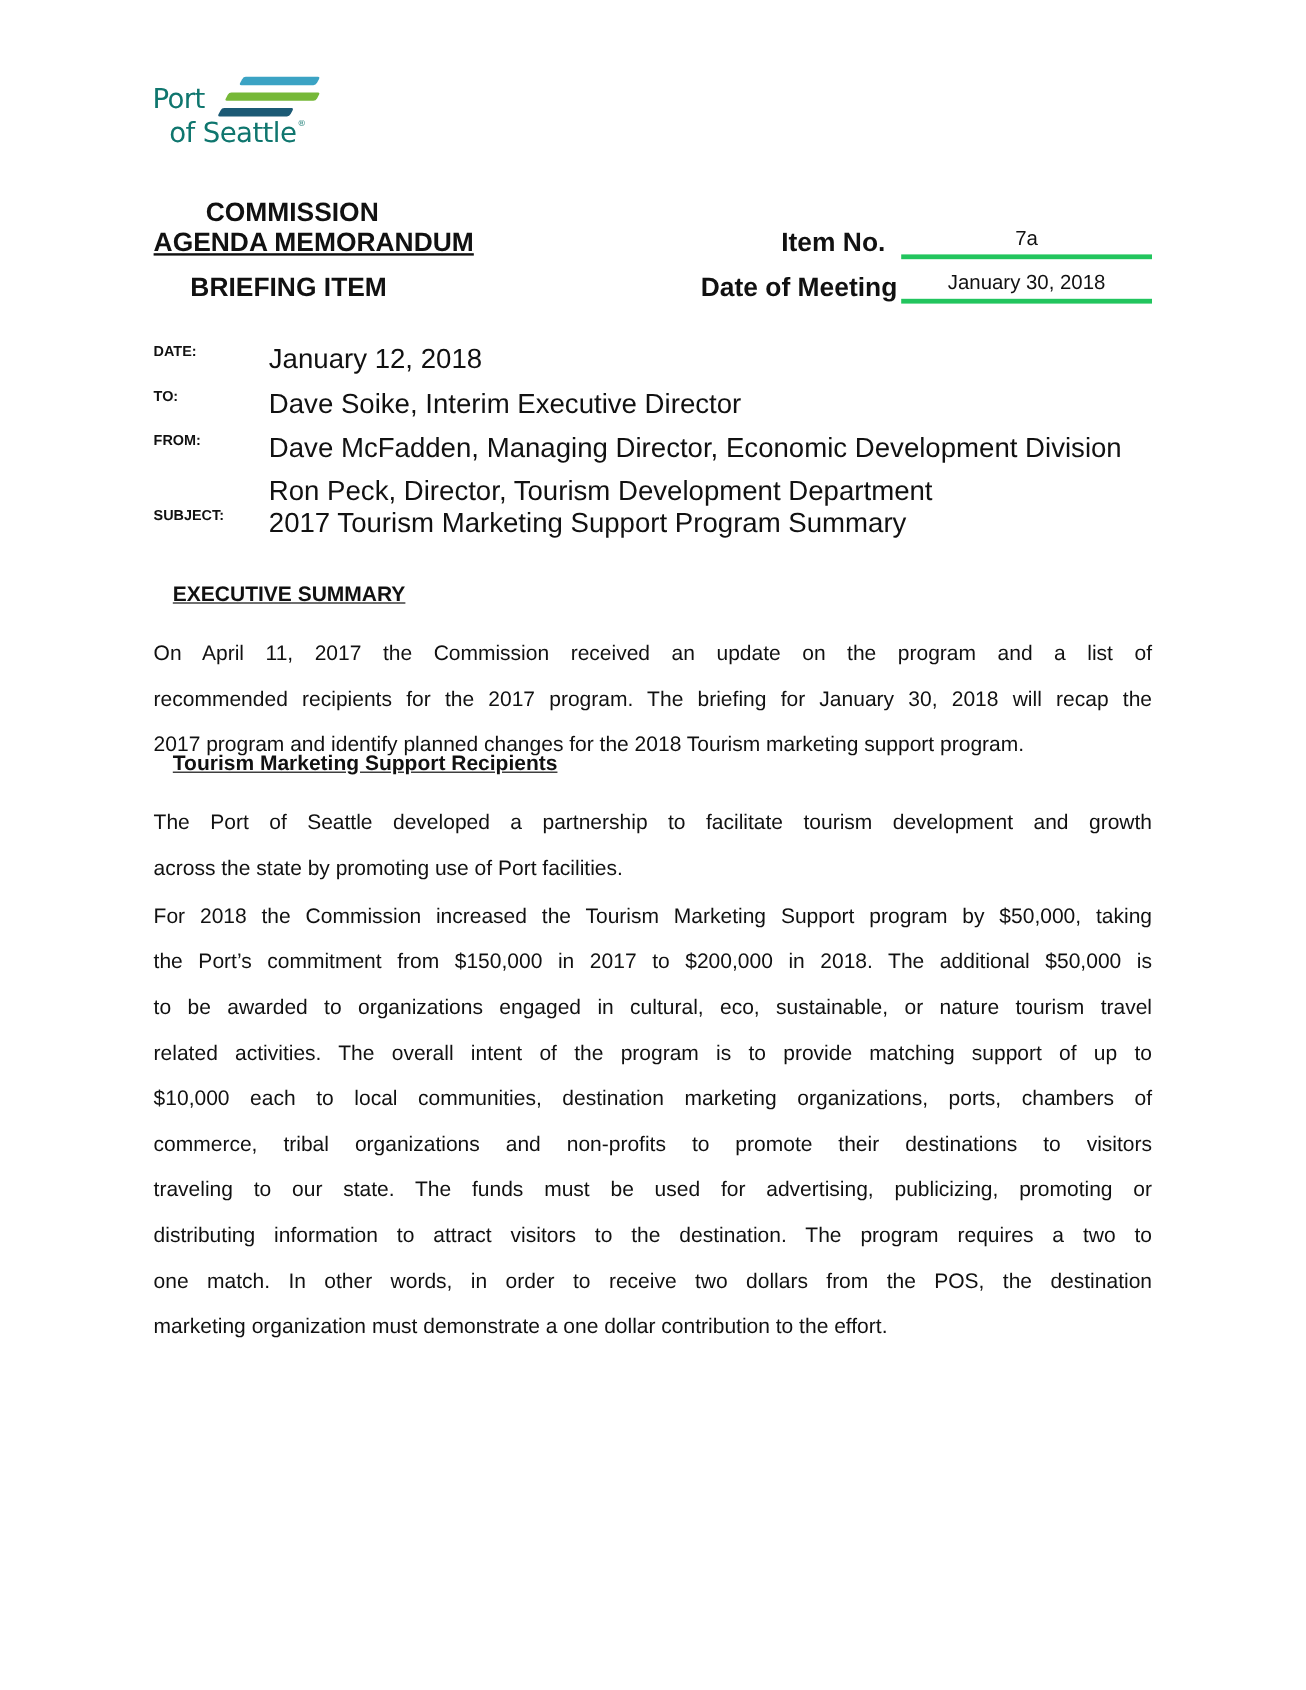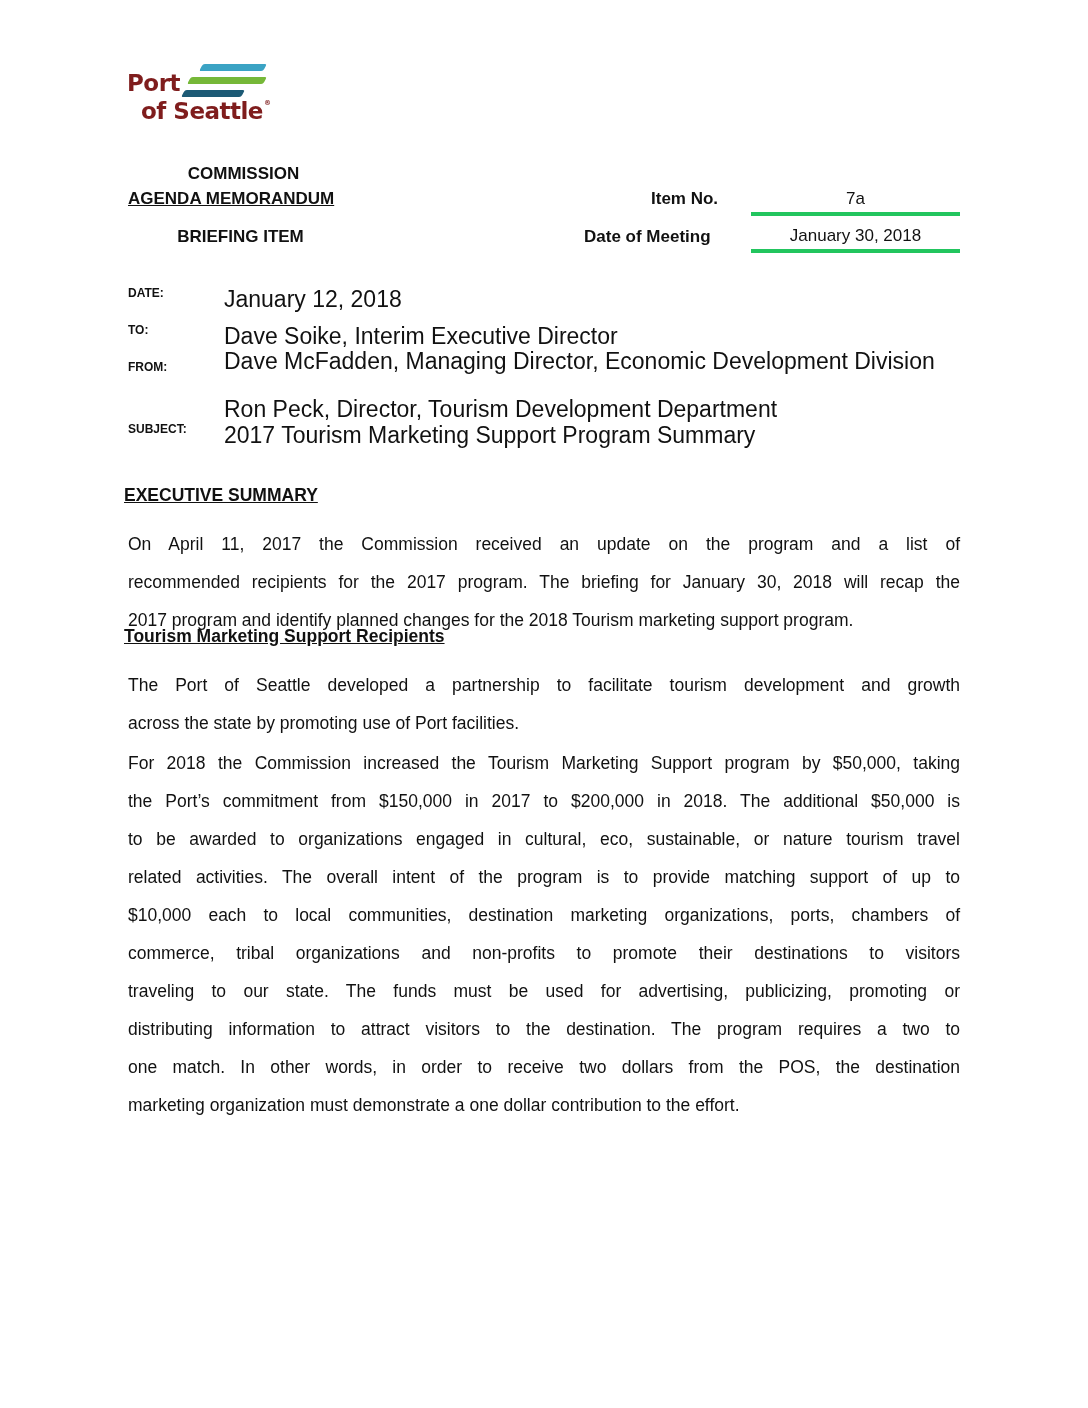--- a/index.html
+++ b/index.html
@@ -1,36 +1,36 @@
 <!DOCTYPE html>
 <html><head>
 <meta charset="utf-8">
 <style>
   html, body { margin: 0; padding: 0; background: #ffffff; }
   body { width: 1088px; height: 1408px; position: relative; overflow: hidden;
          font-family: "Liberation Sans", sans-serif; color: #111; }
   .logo { position: absolute; left: 127px; top: 62px; width: 145px; height: 66px; }
-  .logo-text { position: absolute; font-family: "DejaVu Sans", sans-serif; color: #7f1d1d; font-size: 23px; line-height: 1; letter-spacing: -0.5px; font-weight: bold; }
+  .logo-text { position: absolute; font-family: "DejaVu Sans", sans-serif; color: #0f766e; font-size: 23px; line-height: 1; letter-spacing: -0.5px; }
   .logo-port { left: 0; top: 10px; }
   .logo-seattle { left: 14px; top: 38px; }
   .logo-reg { font-size: 7px; vertical-align: top; margin-left: 1px; }
   .stripe { position: absolute; height: 7px; transform: skewX(-28deg); border-radius: 2px; }
   .s1 { left: 74px; top: 2px; width: 64px; background: #3ba3c4; }
   .s2 { left: 62px; top: 15px; width: 76px; background: #76b838; }
   .s3 { left: 56px; top: 28px; width: 60px; background: #1c5a75; }
 
-  .hdr { position: absolute; font-size: 17px; font-weight: bold; white-space: nowrap; }
+  .hdr { position: absolute; font-size: 22px; font-weight: bold; white-space: nowrap; }
   .center { text-align: center; }
   .u { text-decoration: underline; }
   .field-line { position: absolute; left: 751px; width: 209px; border-bottom: 4px solid #22c55e; text-align: center; font-size: 17px; height: 23px; }
 
   .meta-label { position: absolute; left: 128px; font-size: 12px; font-weight: bold; }
   .meta-val { position: absolute; left: 224px; font-size: 23px; white-space: nowrap; }
 
-  .section-title { position: absolute; left: 124px; font-size: 17.5px; font-weight: bold; text-decoration: underline; }
+  .section-title { position: absolute; left: 144px; font-size: 17.5px; font-weight: bold; text-decoration: underline; }
   .para { position: absolute; left: 128px; width: 832px; font-size: 17.5px; line-height: 26px; text-align: justify; }
   .para .line { display: block; text-align: justify; text-align-last: justify; white-space: nowrap; margin-top: 12px; }
   .para .line.last { text-align-last: left; }
 </style>
 </head>
 <body>
 
 <div class="logo">
   <span class="stripe s1"></span>
   <span class="stripe s2"></span>
@@ -49,21 +49,21 @@
 <div class="hdr" style="left:584px; top:227px;">Date of Meeting</div>
 <div class="field-line" style="top:226px;">January 30, 2018</div>
 
 <div class="meta-label" style="top:286px;">DATE:</div>
 <div class="meta-val" style="top:286px;">January 12, 2018</div>
 
 <div class="meta-label" style="top:323px;">TO:</div>
 <div class="meta-val" style="top:323px;">Dave Soike, Interim Executive Director</div>
 
 <div class="meta-label" style="top:360px;">FROM:</div>
-<div class="meta-val" style="top:348px;text-align:center;">Dave McFadden, Managing Director, Economic Development Division</div>
+<div class="meta-val" style="top:360px;text-align:center;">Dave McFadden, Managing Director, Economic Development Division</div>
 <div class="meta-val" style="top:386px;margin-top:10px;">Ron Peck, Director, Tourism Development Department</div>
 
 <div class="meta-label" style="top:422px;">SUBJECT:</div>
 <div class="meta-val" style="top:422px;">2017 Tourism Marketing Support Program Summary</div>
 
 <div class="section-title" style="top:485px;">EXECUTIVE SUMMARY</div>
 <div class="para" style="top:519px;">
   <span class="line">On April 11, 2017 the Commission received an update on the program and a list of</span>
   <span class="line">recommended recipients for the 2017 program.  The briefing for January 30, 2018 will recap the</span>
   <span class="line last">2017 program and identify planned changes for the 2018 Tourism marketing support program.</span>

